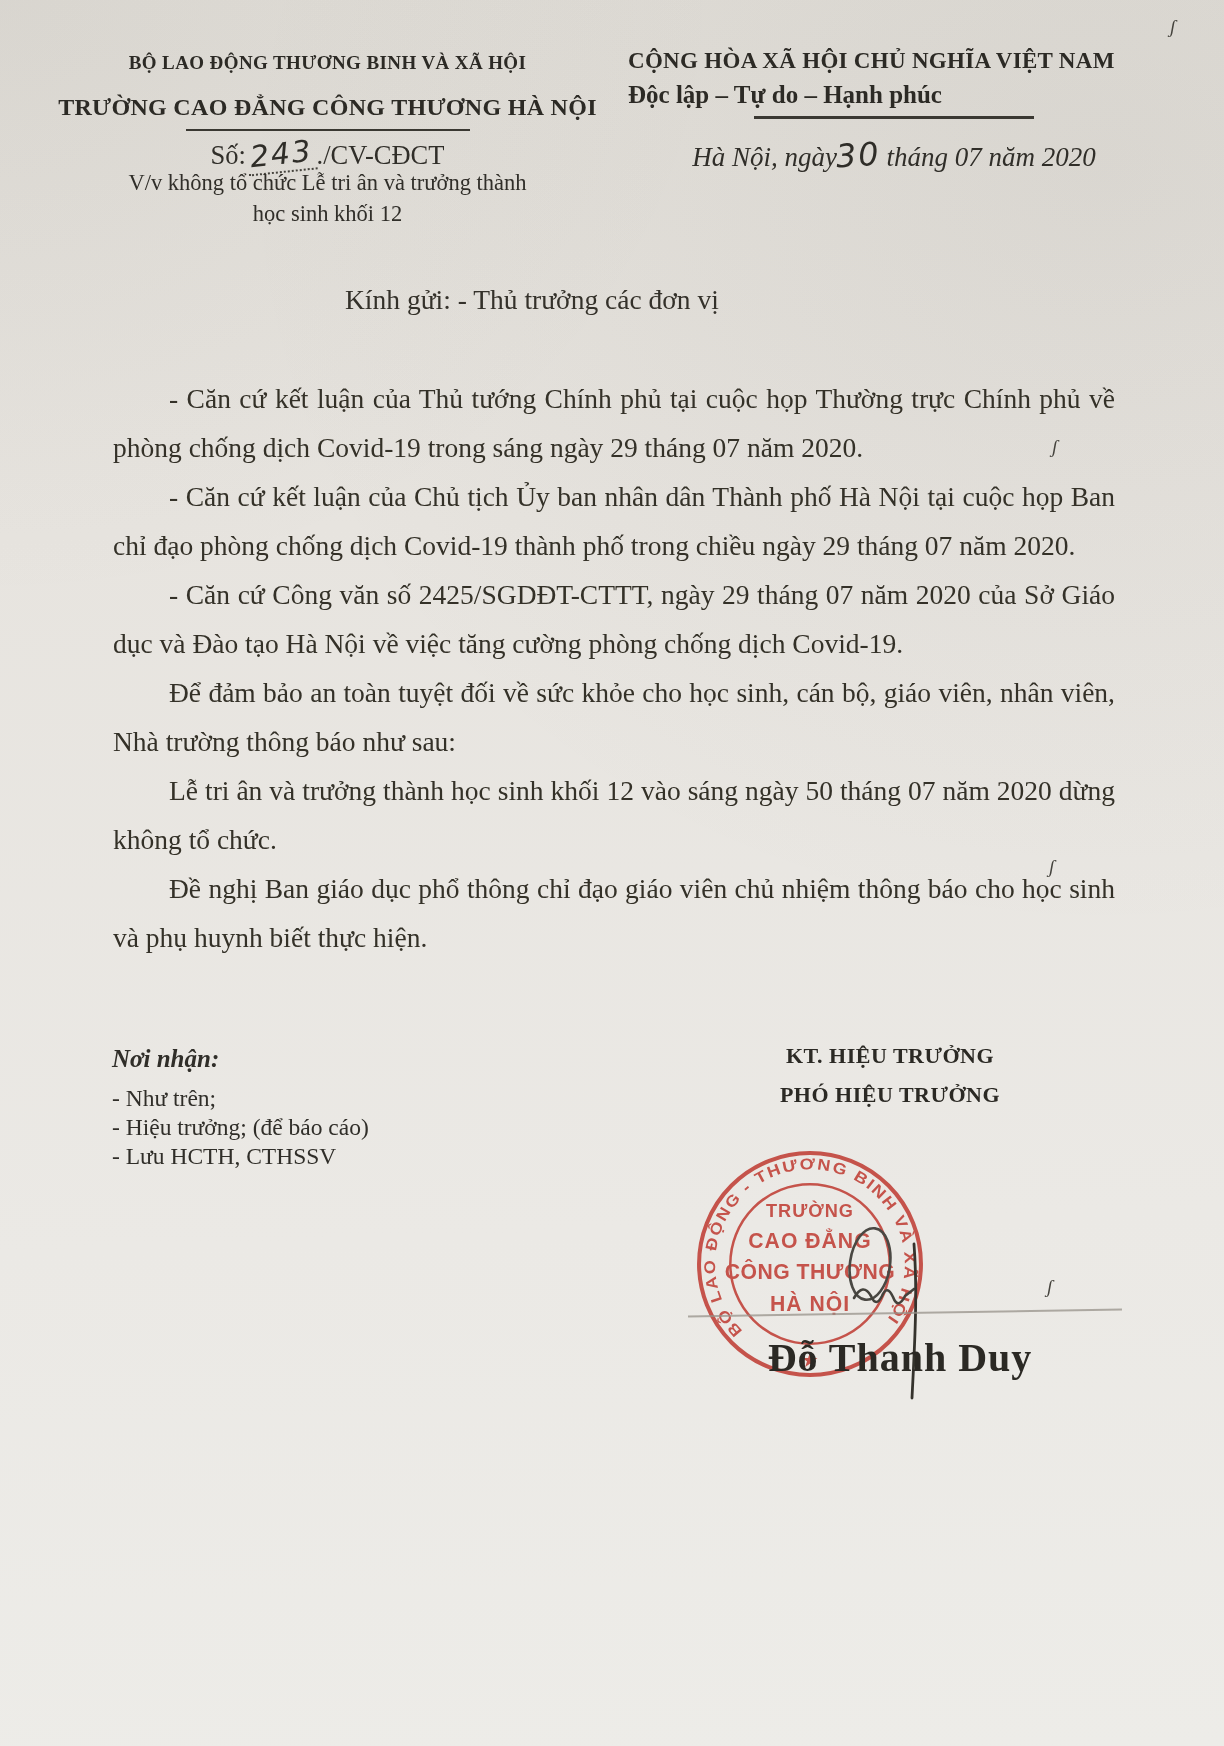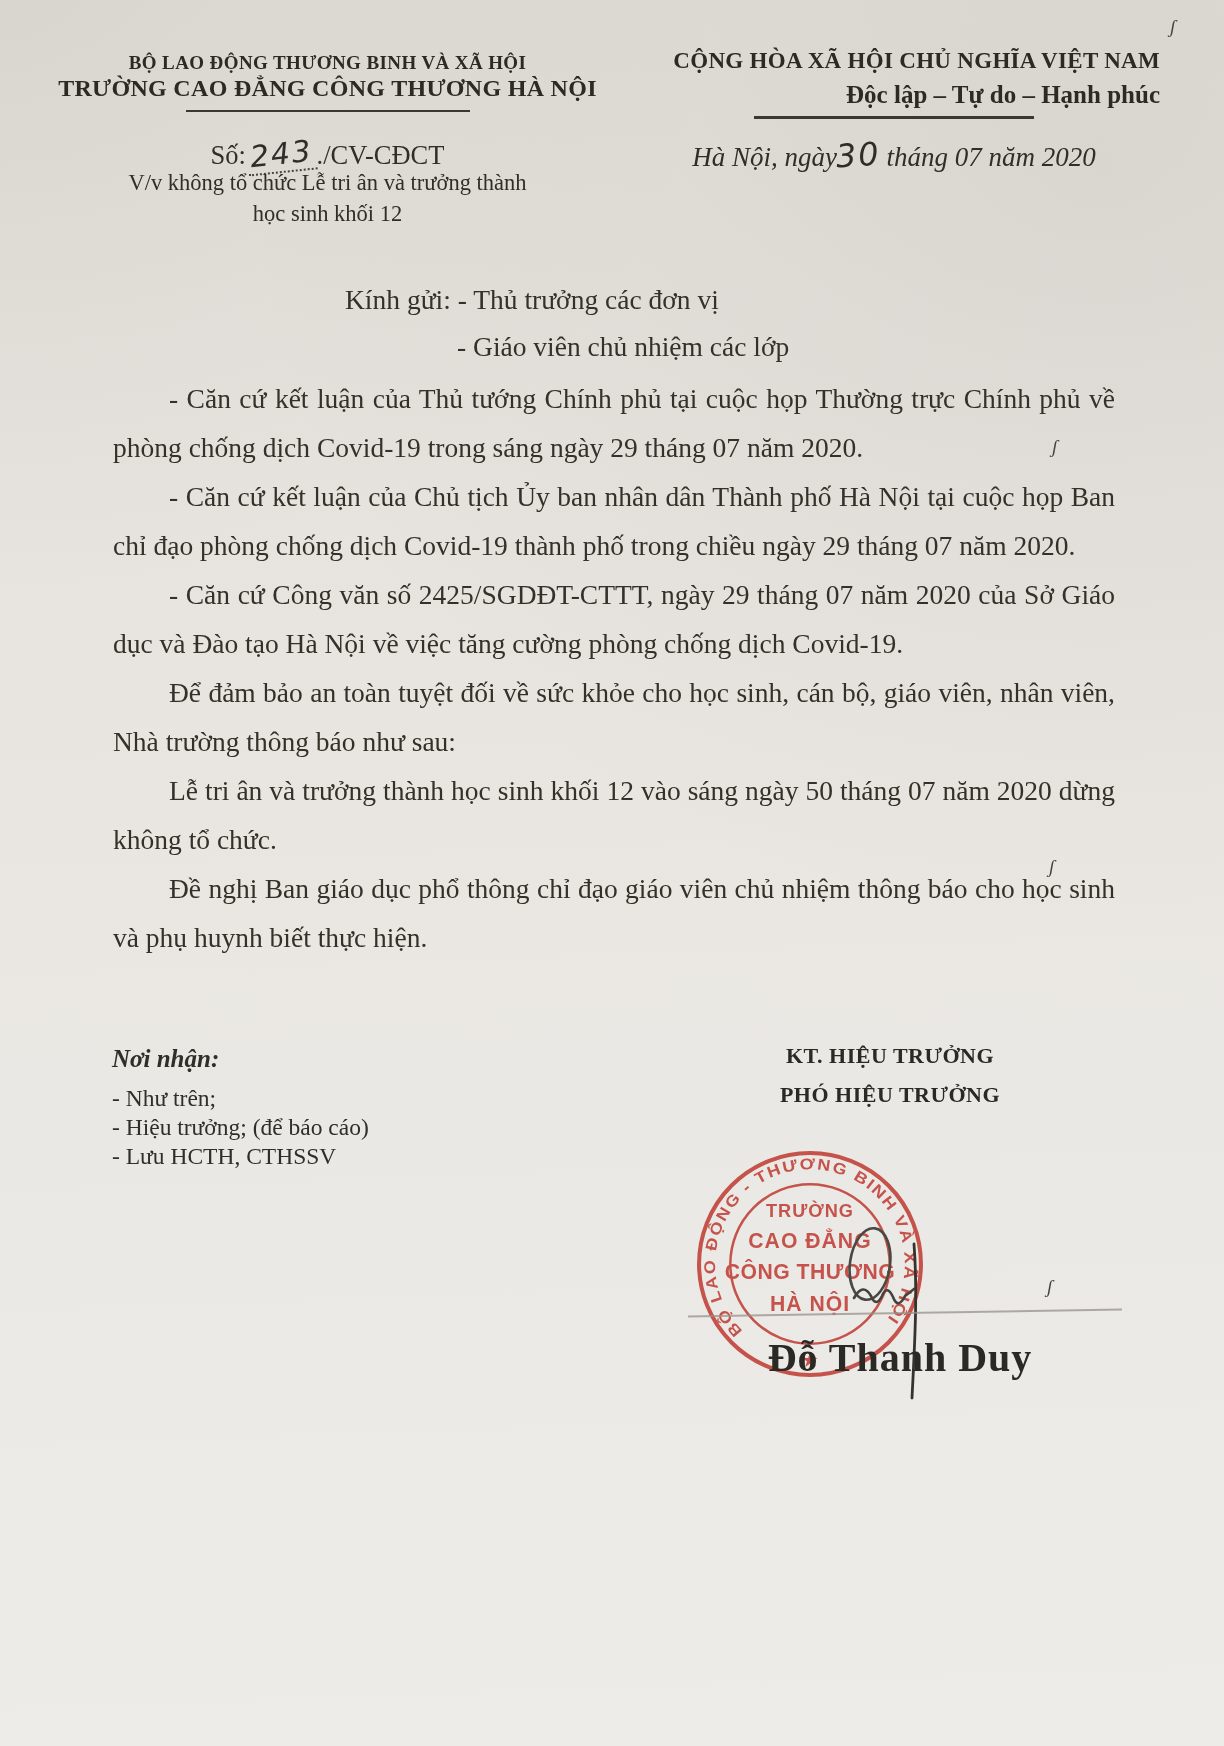--- a/index.html
+++ b/index.html
@@ -10,23 +10,23 @@
     font-family:"Liberation Serif", serif;
     color:#34312a;
     background:
       radial-gradient(130% 80% at 90% 10%, rgba(60,55,45,0.06), transparent 55%),
       radial-gradient(120% 70% at 0% 0%, rgba(60,55,45,0.05), transparent 50%),
       linear-gradient(178deg,#e1ded8 0%, #e7e4df 30%, #ebe9e5 70%, #edecE8 100%);
   }
   
   .header-left{position:absolute;top:52px;left:55px;width:545px;text-align:center;color:#2c2a25;}
   .hl1{font-size:19px;letter-spacing:0.4px;font-weight:bold;}
-  .hl2{font-size:24px;font-weight:bold;margin-top:1px;letter-spacing:0.3px;}
+  .hl2{font-size:24px;font-weight:bold;margin-top:20px;letter-spacing:0.3px;}
   .hl-rule{width:284px;height:2px;background:#3a3832;margin:8px auto 0;}
-  .header-right{position:absolute;top:48px;left:628px;width:532px;text-align:right;color:#2c2a25;}
+  .header-right{position:absolute;top:48px;left:628px;width:532px;text-align:left;color:#2c2a25;}
   .hr1{font-size:23px;font-weight:bold;letter-spacing:0.3px;}
   .hr2{font-size:25px;font-weight:bold;margin-top:7px;}
   .hr-rule{width:280px;height:2.5px;background:#3a3832;margin:7px auto 0;}
   .doc-number{position:absolute;top:136px;left:55px;width:545px;text-align:center;font-size:26.5px;color:#302e29;}
   .hand{
     font-family:"DejaVu Sans", sans-serif;font-style:italic;
     display:inline-block;transform:rotate(-6deg);
     font-size:1.12em;letter-spacing:2px;color:#2f2d28;
   }
   .hand-dotted{border-bottom:2.5px dotted #45433d;padding:0 3px;margin:0 1px;}
@@ -81,21 +81,20 @@
     <div>V/v không tổ chức Lễ tri ân và trưởng thành</div>
     <div>học sinh khối 12</div>
   </div>
 
   <div class="date-line">
     <span>Hà Nội, ngày</span><span class="hand">30</span>&nbsp;<span>tháng 07 năm 2020</span>
   </div>
 
   <div class="salutation">
     <div><span>Kính gửi:</span> <span>- Thủ trưởng các đơn vị</span></div>
-    <div class="line2">- Giáo viên chủ nhiệm các lớp</div>
   </div>
 
   <div class="body-text">
     <p>- Căn cứ kết luận của Thủ tướng Chính phủ tại cuộc họp Thường trực Chính phủ về phòng chống dịch Covid-19  trong sáng ngày 29 tháng 07 năm 2020.</p>
     <p>- Căn cứ kết luận của Chủ tịch Ủy ban nhân dân Thành phố Hà Nội tại cuộc họp Ban chỉ đạo phòng chống dịch Covid-19 thành phố trong chiều ngày 29 tháng 07 năm 2020.</p>
     <p>- Căn cứ Công văn số 2425/SGDĐT-CTTT, ngày 29 tháng 07 năm 2020 của Sở Giáo dục và Đào tạo Hà Nội về việc tăng cường phòng chống dịch Covid-19.</p>
     <p>Để đảm bảo an toàn tuyệt đối về sức khỏe cho học sinh, cán bộ, giáo viên, nhân viên, Nhà trường thông báo như sau:</p>
     <p>Lễ tri ân và trưởng thành học sinh khối 12 vào sáng ngày 50 tháng 07 năm 2020 dừng không tổ chức.</p>
     <p>Đề nghị Ban giáo dục phổ thông chỉ đạo giáo viên chủ nhiệm thông báo cho học sinh và phụ huynh biết thực hiện.</p>
   </div>

